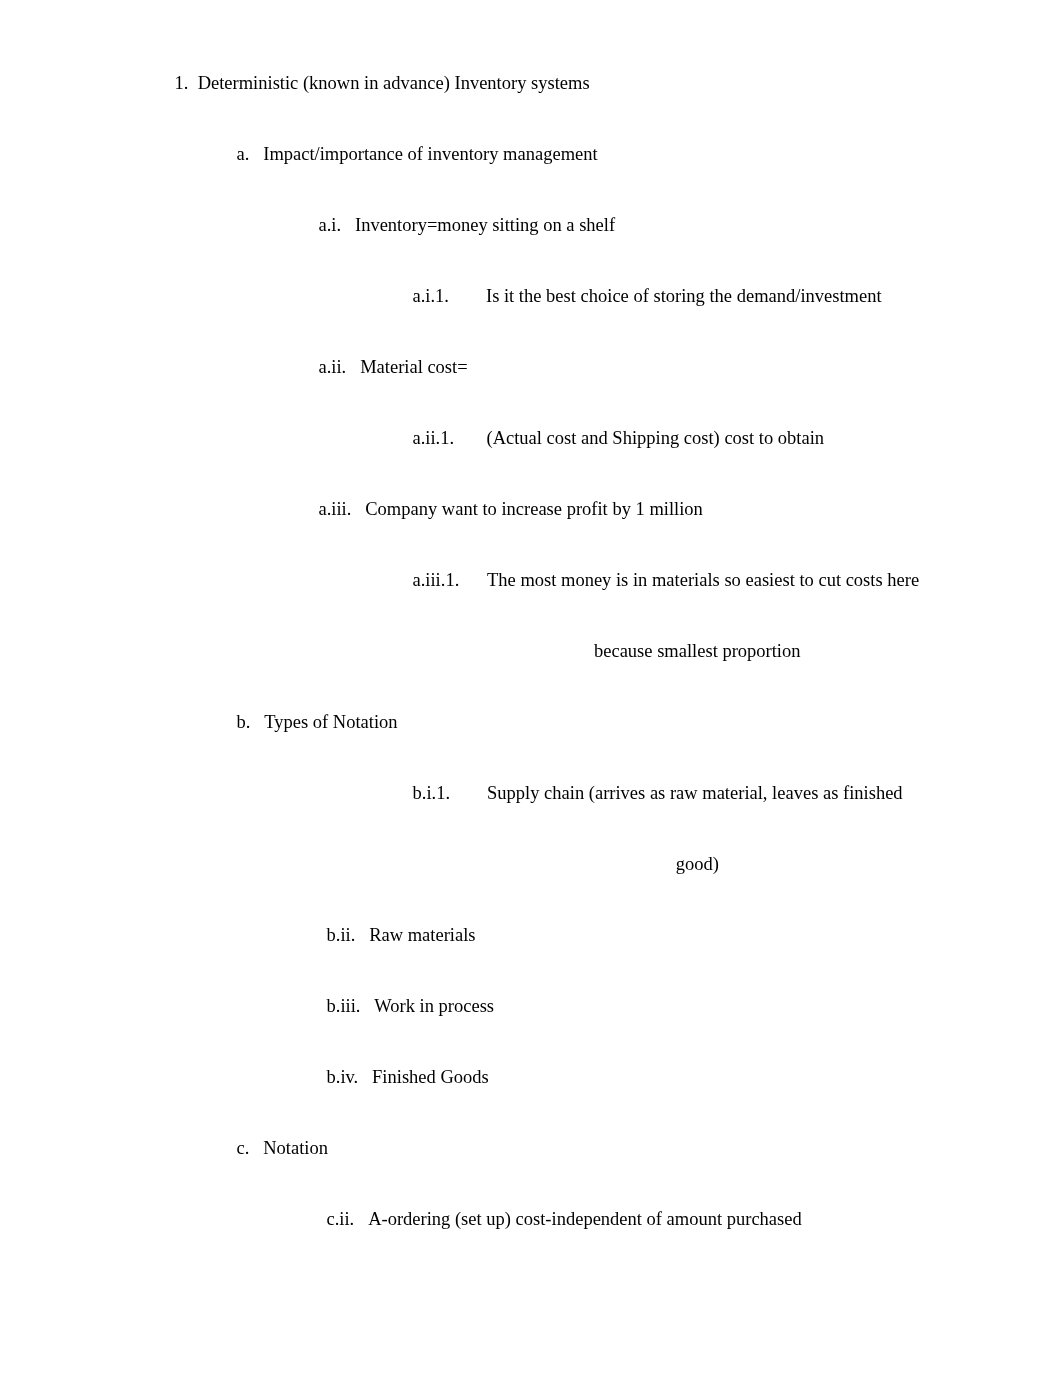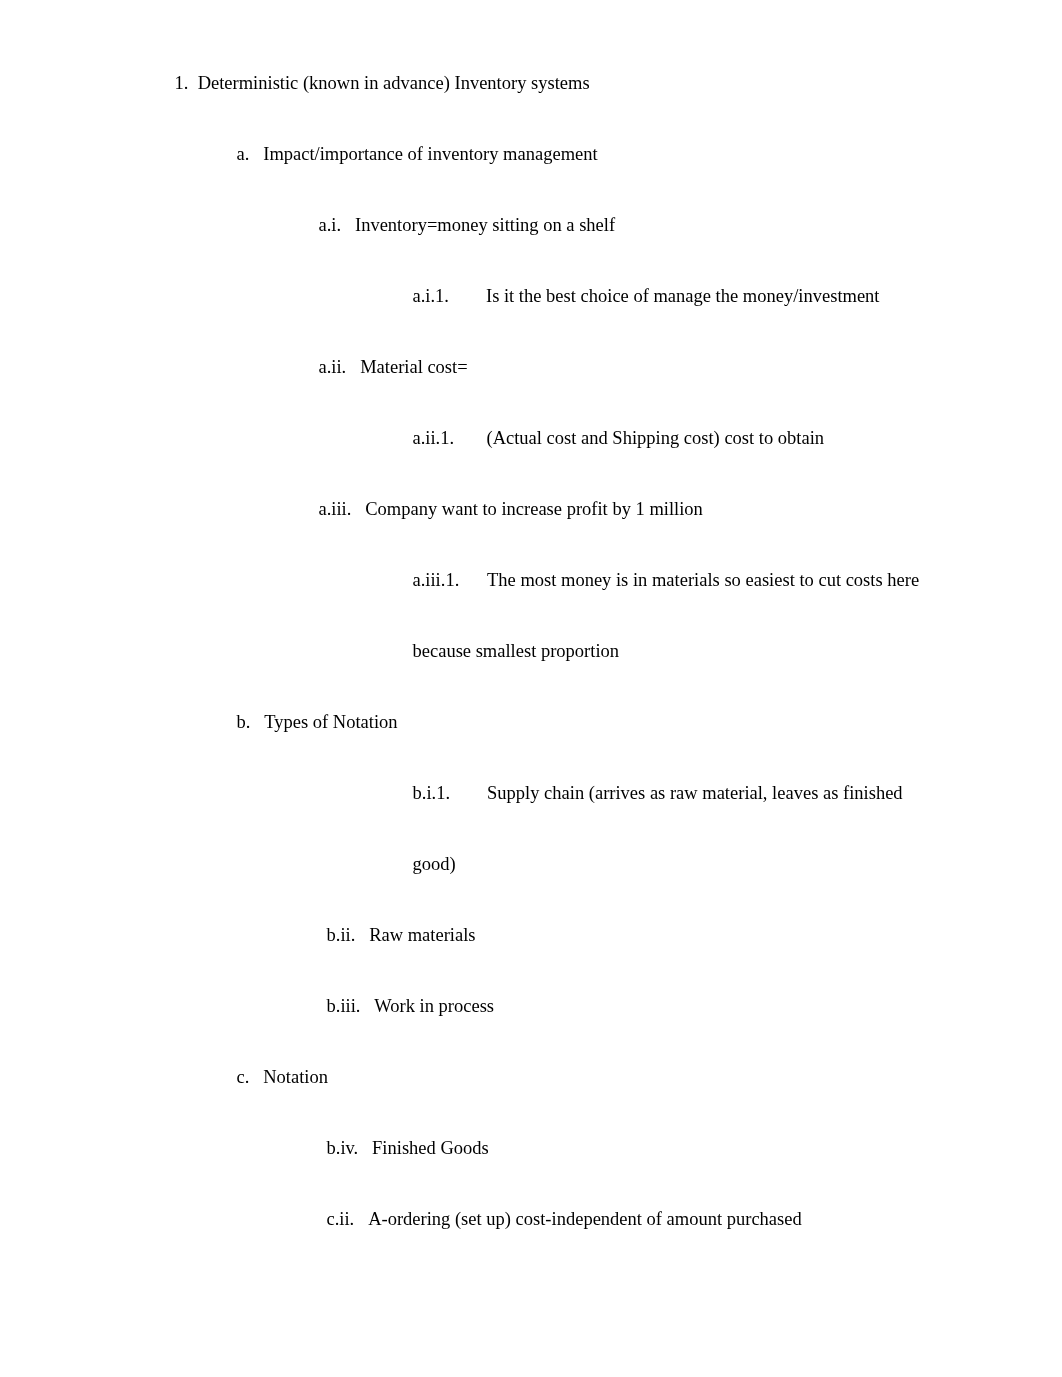--- a/index.html
+++ b/index.html
@@ -15,41 +15,41 @@
   }
   .page {
     padding: 48px 80px 40px 80px;
     line-height: 1.28;
   }
   .lvl1 { padding-left: 76px; text-indent: -26px; }
   .lvl2 { padding-left: 138px; text-indent: -26px; }
   .lvl3 { padding-left: 220px; text-indent: -48px; }
   .lvl3b { padding-left: 228px; text-indent: -56px; }
   .lvl4 { padding-left: 314px; text-indent: -72px; }
-  .cont4 { padding-left: 314px; text-indent: 0; }
+  .cont4 { padding-left: 314px; text-indent: 0; text-align: center; }
   .row { white-space: pre-wrap; }
 </style>
 </head>
 <body>
 
 <div class="page">
 
   <div class="row lvl1">
     <span>1.</span>&nbsp;&nbsp;<span>Deterministic (known in advance) Inventory systems</span>
   </div>
 
   <div class="row lvl2">
     <span>a.</span>&nbsp;&nbsp;&nbsp;<span>Impact/importance of inventory management</span>
   </div>
 
   <div class="row lvl3">
     <span>a.i.</span>&nbsp;&nbsp;&nbsp;<span>Inventory=money sitting on a shelf</span>
   </div>
   <div class="row lvl4">
-    <span>a.i.1.</span>&nbsp;&nbsp;&nbsp;&nbsp;&nbsp;&nbsp;&nbsp;&nbsp;<span>Is it the best choice of manage the money/investment</span>
+    <span>a.i.1.</span>&nbsp;&nbsp;&nbsp;&nbsp;&nbsp;&nbsp;&nbsp;&nbsp;<span>Is it the best choice of storing the demand/investment</span>
   </div>
 
   <div class="row lvl3">
     <span>a.ii.</span>&nbsp;&nbsp;&nbsp;<span>Material cost=</span>
   </div>
   <div class="row lvl4">
     <span>a.ii.1.</span>&nbsp;&nbsp;&nbsp;&nbsp;&nbsp;&nbsp;&nbsp;<span>(Actual cost and Shipping cost) cost to obtain</span>
   </div>
 
   <div class="row lvl3">
@@ -70,24 +70,24 @@
   </div>
   <div class="row cont4">
     <span>good)</span>
   </div>
   <div class="row lvl3b">
     <span>b.ii.</span>&nbsp;&nbsp;&nbsp;<span>Raw materials</span>
   </div>
   <div class="row lvl3b">
     <span>b.iii.</span>&nbsp;&nbsp;&nbsp;<span>Work in process</span>
   </div>
+  <div class="row lvl3b">
+    <span>b.iv.</span>&nbsp;&nbsp;&nbsp;<span>Finished Goods</span>
+  </div>
+
   <div class="row lvl2">
     <span>c.</span>&nbsp;&nbsp;&nbsp;<span>Notation</span>
-  </div>
-
-  <div class="row lvl3b">
-    <span>b.iv.</span>&nbsp;&nbsp;&nbsp;<span>Finished Goods</span>
   </div>
   <div class="row lvl3b">
     <span>c.ii.</span>&nbsp;&nbsp;&nbsp;<span>A-ordering (set up) cost-independent of amount purchased</span>
   </div>
 
 </div>
 
 </body></html>

